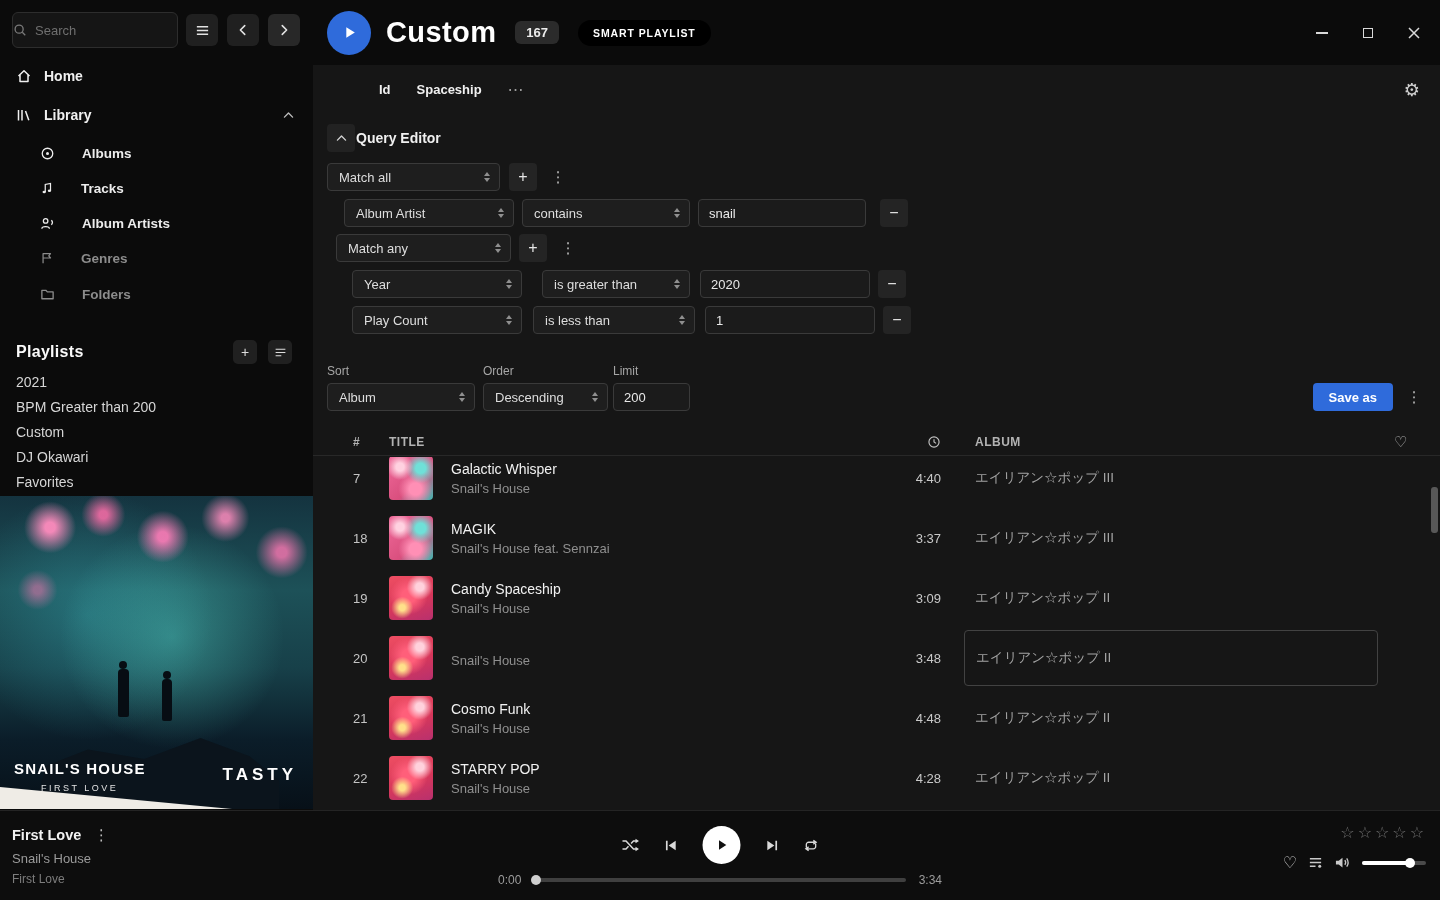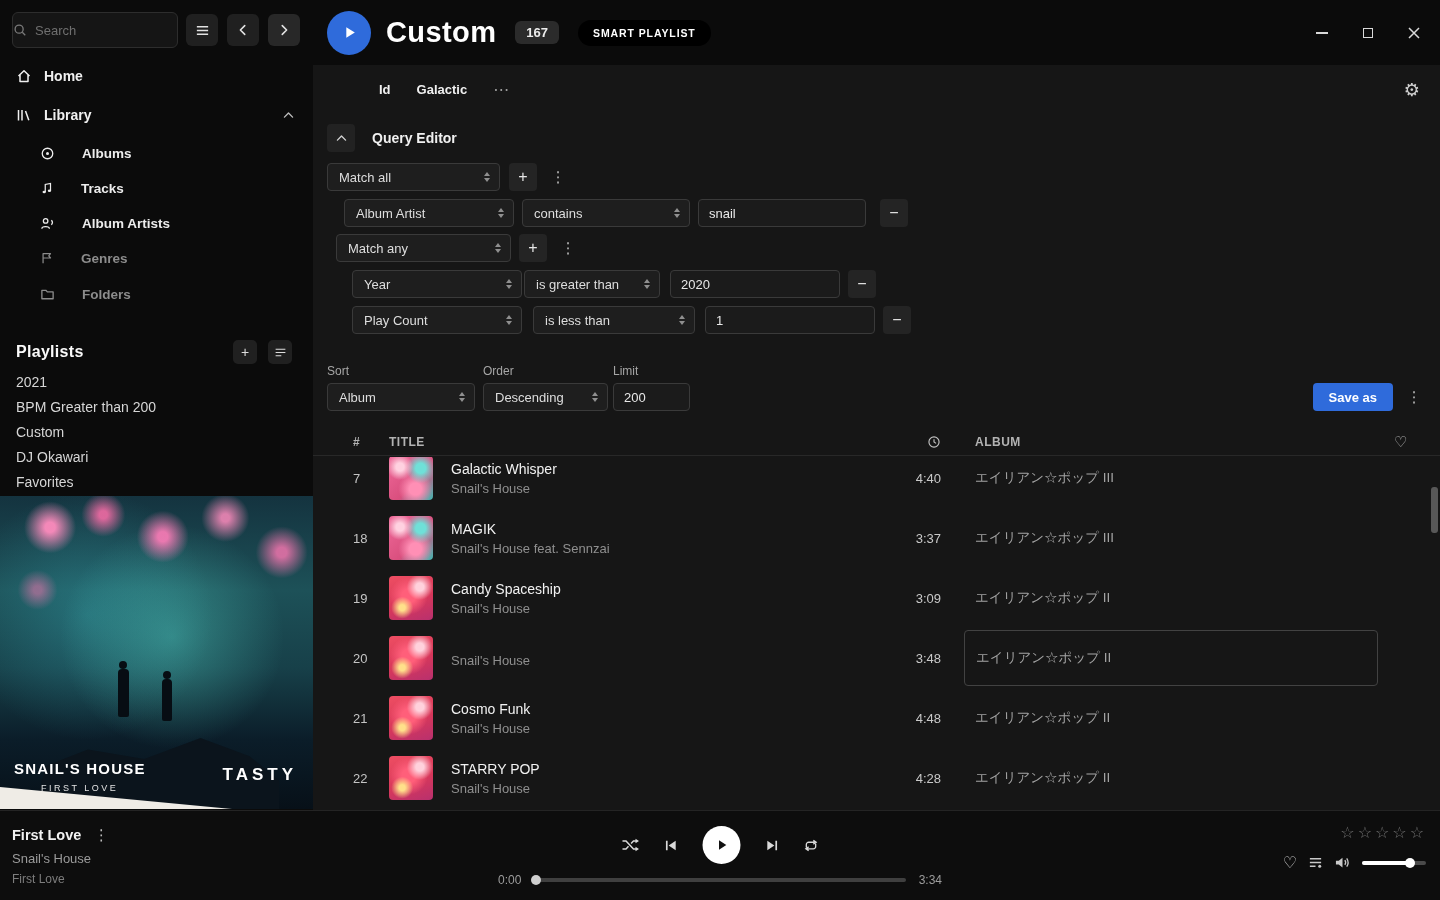--- a/index.html
+++ b/index.html
@@ -63,21 +63,21 @@
   .winctl { position:absolute; right:18px; top:0; height:65px; display:flex; align-items:center; gap:30px; color:#d9d9d9; }
   .winctl button { background:none; border:none; color:#d9d9d9; display:flex; align-items:center; justify-content:center; width:16px; height:16px; }
   .w-min { width:12px; height:2px; background:currentColor; display:block; }
   .w-max { width:10px; height:10px; border:1.5px solid currentColor; display:block; }
 
   .toolbar { position:absolute; top:80px; left:22px; right:20px; display:flex; align-items:center;margin-left:44px; }
   .tb-btn { background:none; border:none; font-size:13px; font-weight:700; color:#f0f0f0; margin-right:26px; }
   .tb-dots { background:none; border:none; color:#9c9c9c; font-size:16px; margin-right:0; }
   .gear-btn { margin-left:auto; background:none; border:none; color:#cfcfcf; font-size:18px; line-height:1; }
 
-  .qe-head { position:absolute; top:124px; left:14px; display:flex; align-items:center; gap:17px;justify-content:center; }
+  .qe-head { position:absolute; top:124px; left:14px; display:flex; align-items:center; gap:1px;justify-content:center; }
   .collapse-btn { width:28px; height:28px; background:#222; border:none; border-radius:4px; color:#d2d2d2; display:flex; align-items:center; justify-content:center; }
   .qe-title { font-size:14px; font-weight:700; color:#f0f0f0; }
 
   .qe-row { position:absolute; display:flex; align-items:center; height:28px; }
   .sel { background:#1e1e1e; border:1px solid #3a3a3a; border-radius:4px; height:28px; display:flex; align-items:center; justify-content:space-between; padding:0 9px 0 11px; font-size:13px; color:#dedede; cursor:pointer; }
   .caret { display:flex; flex-direction:column; gap:2px; margin-left:8px; }
   .caret i { display:block; width:0; height:0; border-left:3.5px solid transparent; border-right:3.5px solid transparent; }
   .caret .up { border-bottom:4px solid #8f8f8f; }
   .caret .dn { border-top:4px solid #8f8f8f; }
   .inp { background:#1b1b1b; border:1px solid #3a3a3a; border-radius:4px; height:28px; color:#e8e8e8; font-size:13px; padding:0 10px; font-family:inherit; outline:none; }
@@ -309,21 +309,21 @@
               <svg viewBox="0 0 12 12" width="12" height="12">
                 <path d="M1,1 L11,11 M11,1 L1,11" stroke="currentColor" stroke-width="1.5"></path>
               </svg>
             </span>
         </button>
       </div>
     </div>
 
     <div class="toolbar">
       <button class="tb-btn">Id</button>
-      <button class="tb-btn">Galactic</button>
+      <button class="tb-btn">Spaceship</button>
       <button class="tb-dots">⋯</button>
       <button class="gear-btn">⚙</button>
     </div>
 
     <div class="qe-head">
       <button class="collapse-btn">
         <span>
             <svg viewBox="0 0 16 16" width="13" height="13">
               <path d="M3,10 L8,5 L13,10" stroke="currentColor" stroke-width="1.7" fill="none" stroke-linecap="round" stroke-linejoin="round"></path>
             </svg>
@@ -382,21 +382,21 @@
     </div>
 
     <div class="qe-row" style="top:270px;left:39px">
       <div class="sel" style="width:170px">
         <span>Year</span>
         <span class="caret">
             <i class="up"></i>
             <i class="dn"></i>
           </span>
       </div>
-      <div class="sel" style="width:136px;margin-left:2px">
+      <div class="sel" style="width:148px;margin-left:20px">
         <span>is greater than</span>
         <span class="caret">
             <i class="up"></i>
             <i class="dn"></i>
           </span>
       </div>
       <input class="inp" style="width: 170px; margin-left: 10px;" value="2020">
       <button class="sq" style="margin-left:8px">
           <span>−</span>
         </button>

